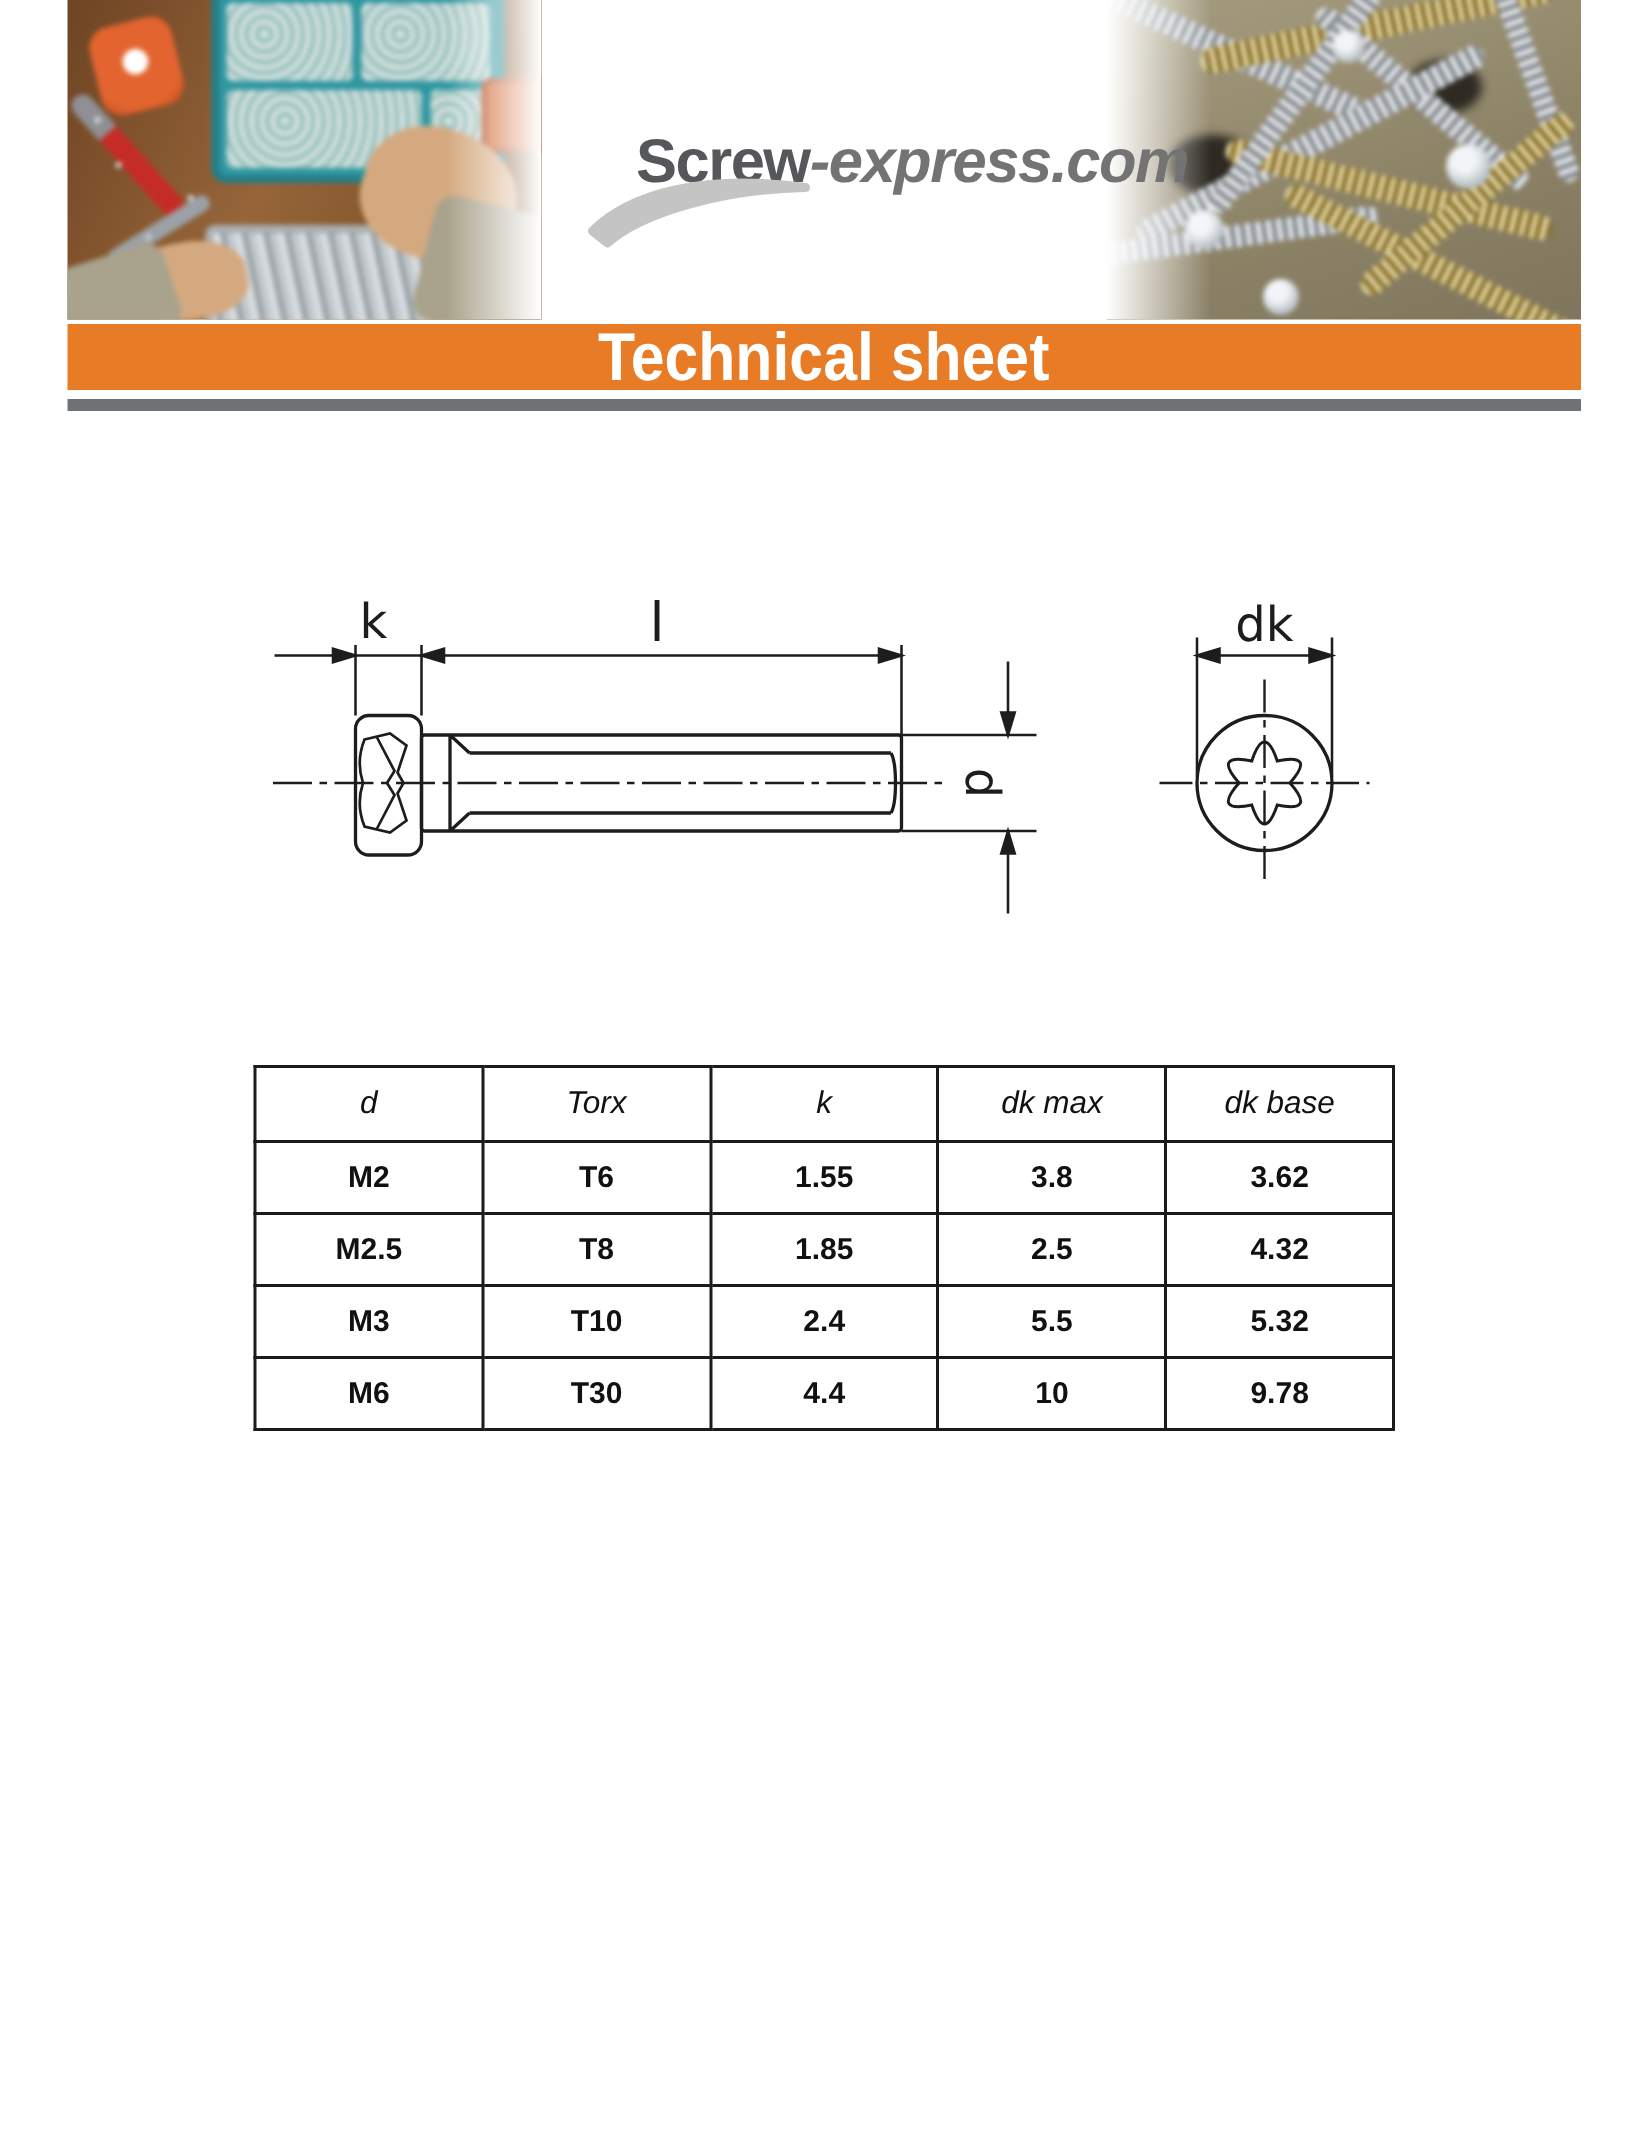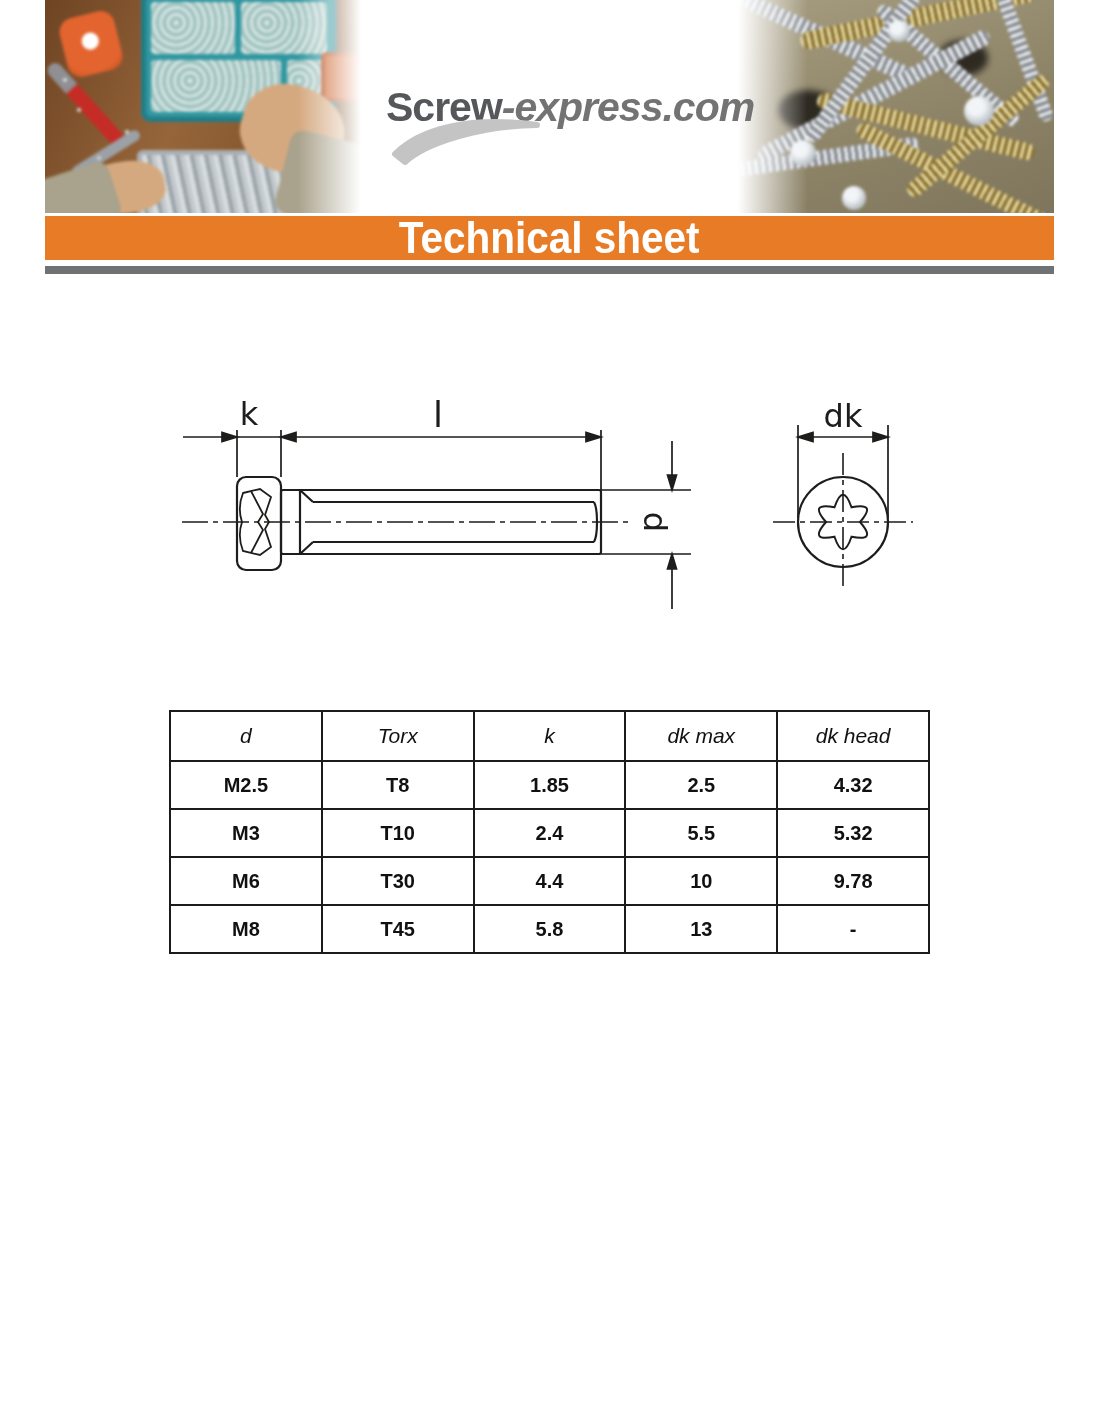--- a/index.html
+++ b/index.html
@@ -33,21 +33,21 @@
      70px 140px #d9dde0,24px 170px #cfd4d8,120px 136px #e2e5e8,220px 60px #d9dde0,
      255px 30px #cfd4d8,62px 52px #d9dde0,88px 132px #e2e5e8,150px 142px #d4d8db;}
   .scrw{position:absolute;border-radius:9px;}
   .scrw.silver{background:repeating-linear-gradient(90deg,rgba(255,255,255,.85) 0 3px,rgba(95,102,110,.6) 3px 7px),#b9bfc5;}
   .scrw.brass{background:repeating-linear-gradient(90deg,rgba(255,246,200,.8) 0 3px,rgba(110,88,30,.65) 3px 7px),#b99a3e;}
   .shead{position:absolute;border-radius:50%;background:radial-gradient(circle at 40% 35%,#f2f5f7 0 30%,#c6ccd1 60%,#8d949a);}
   .darkblob{position:absolute;border-radius:50%;background:#2e2a22;filter:blur(3px);}
 
   
   #logo{position:absolute;left:386px;top:84px;font-size:41px;font-weight:bold;letter-spacing:-1px;white-space:nowrap;}
-  #logo .p1{color:#55575b;}
+  #logo .p1{color:#55575b;margin-left:38px;}
   #logo .p2{color:#737373;font-style:italic;}
   #swoosh{position:absolute;left:385px;top:116px;}
 
   
   #banner{position:absolute;left:45px;top:216px;width:1009px;height:44px;background:#e87b26;
           display:flex;align-items:center;justify-content:center;}
   #banner .t{color:#fff;font-size:45px;font-weight:800;transform:scaleX(.9);letter-spacing:0;}
   #banner-strip{position:absolute;left:45px;top:266px;width:1009px;height:8px;background:#6f7274;}
 
   
@@ -177,21 +177,28 @@
     <text x="693" y="42" font-size="32" text-anchor="middle">dk</text>
   </svg>
 
   <table id="spec-table">
     <tbody>
         <tr class="hdr">
           <td>d</td>
           <td>Torx</td>
           <td>k</td>
           <td>dk max</td>
-          <td>dk head</td>
+          <td>dk base</td>
+        </tr>
+        <tr>
+          <td>M2</td>
+          <td>T6</td>
+          <td>1.55</td>
+          <td>3.8</td>
+          <td>3.62</td>
         </tr>
         <tr>
           <td>M2.5</td>
           <td>T8</td>
           <td>1.85</td>
           <td>2.5</td>
           <td>4.32</td>
         </tr>
         <tr>
           <td>M3</td>
@@ -200,24 +207,17 @@
           <td>5.5</td>
           <td>5.32</td>
         </tr>
         <tr>
           <td>M6</td>
           <td>T30</td>
           <td>4.4</td>
           <td>10</td>
           <td>9.78</td>
         </tr>
-        <tr>
-          <td>M8</td>
-          <td>T45</td>
-          <td>5.8</td>
-          <td>13</td>
-          <td>-</td>
-        </tr>
       </tbody>
   </table>
 
 
 </div>
 
 </body></html>

